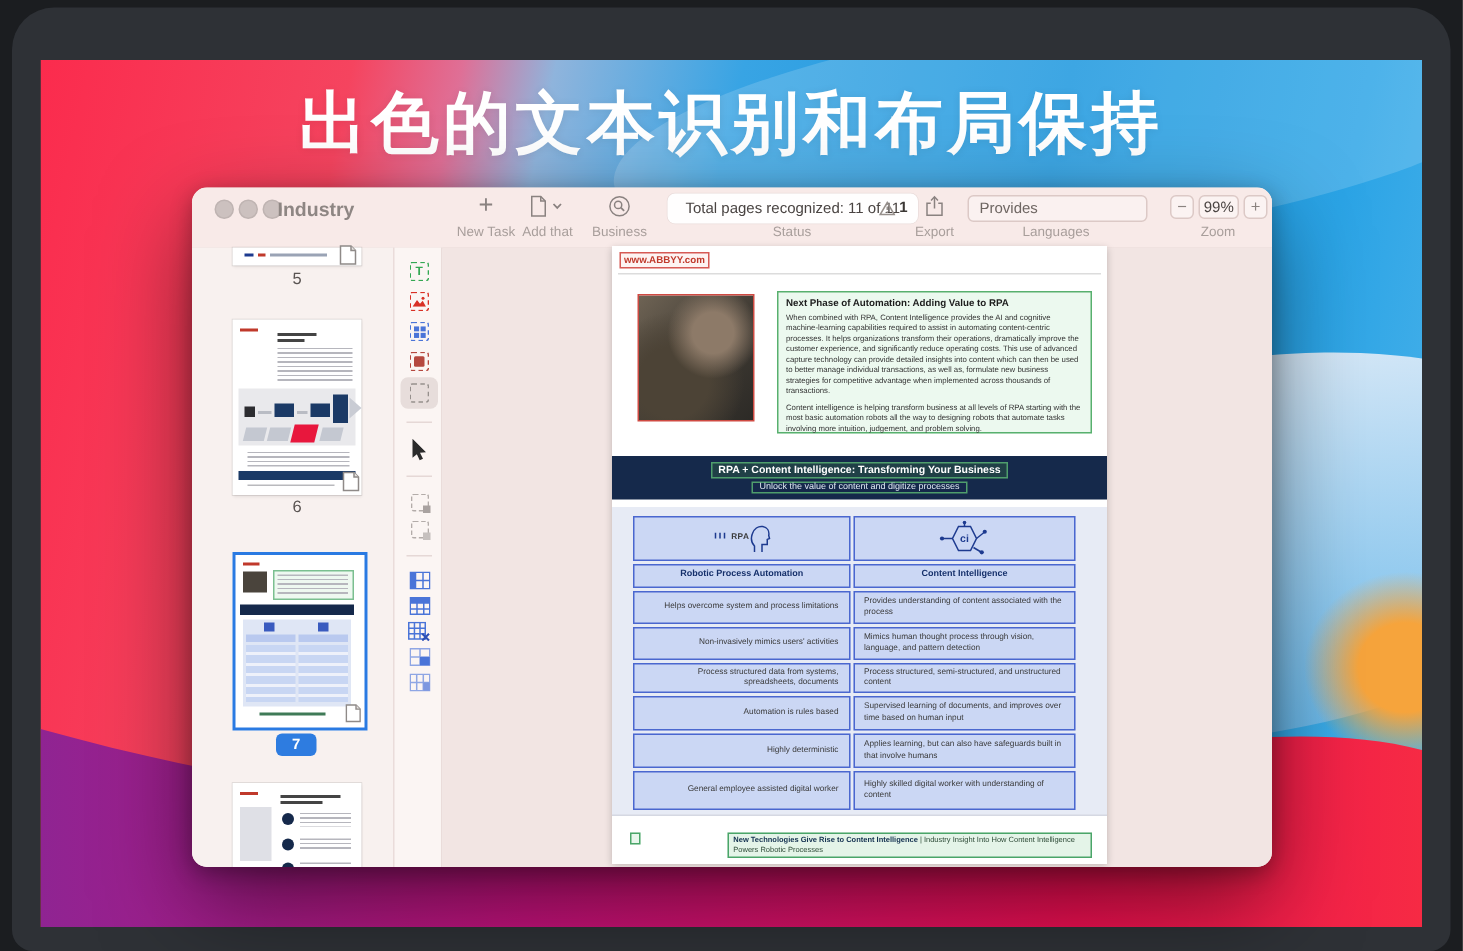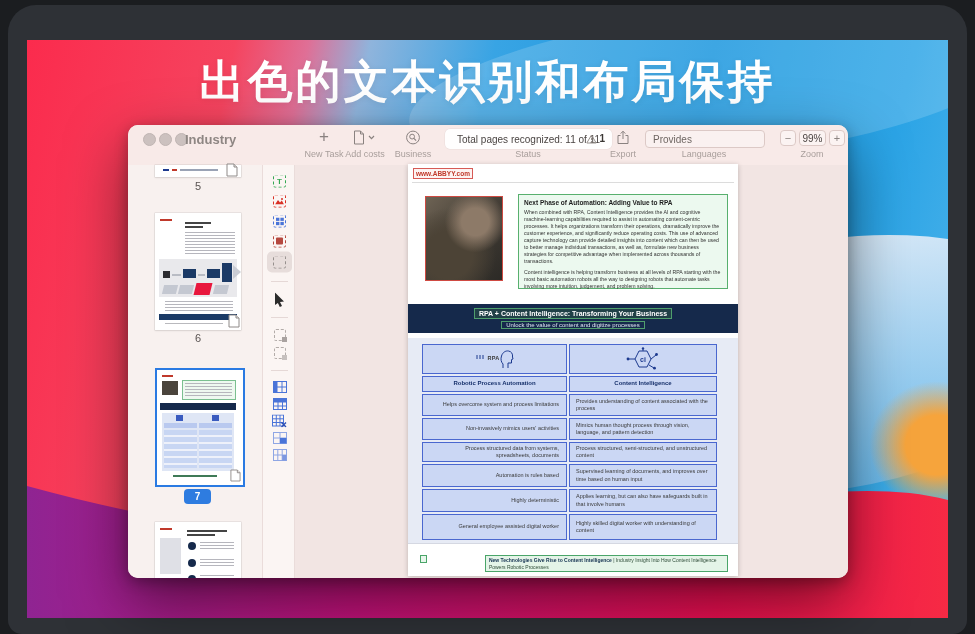--- a/index.html
+++ b/index.html
@@ -120,21 +120,21 @@
 
       <div class="tb-icon" style="left:236px;">
         <svg width="12" height="15" viewBox="0 0 12 15">
             <path d="M1.5 1 H7.5 L10.5 4 V14 H1.5 Z" fill="none" stroke="#8a8280" stroke-width="1"></path>
             <path d="M7.5 1 V4 H10.5" fill="none" stroke="#8a8280" stroke-width="1"></path>
           </svg>
         <svg width="7" height="5" viewBox="0 0 7 5" style="margin-left:3px;">
             <path d="M1 1 L3.5 3.6 L6 1" fill="none" stroke="#8a8280" stroke-width="1.2"></path>
           </svg>
       </div>
-      <div class="tb-label" style="left:237px;">Add costs</div>
+      <div class="tb-label" style="left:237px;">Add that</div>
 
       <div class="tb-icon" style="left:285px;">
         <svg width="15" height="15" viewBox="0 0 15 15">
             <circle cx="7.5" cy="7.5" r="6.4" fill="none" stroke="#8a8280" stroke-width="1"></circle>
             <circle cx="6.6" cy="6.6" r="2.4" fill="none" stroke="#8a8280" stroke-width="1"></circle>
             <line x1="8.4" y1="8.4" x2="10.6" y2="10.6" stroke="#8a8280" stroke-width="1.2"></line>
           </svg>
       </div>
       <div class="tb-label" style="left:285px;">Business</div>
 

